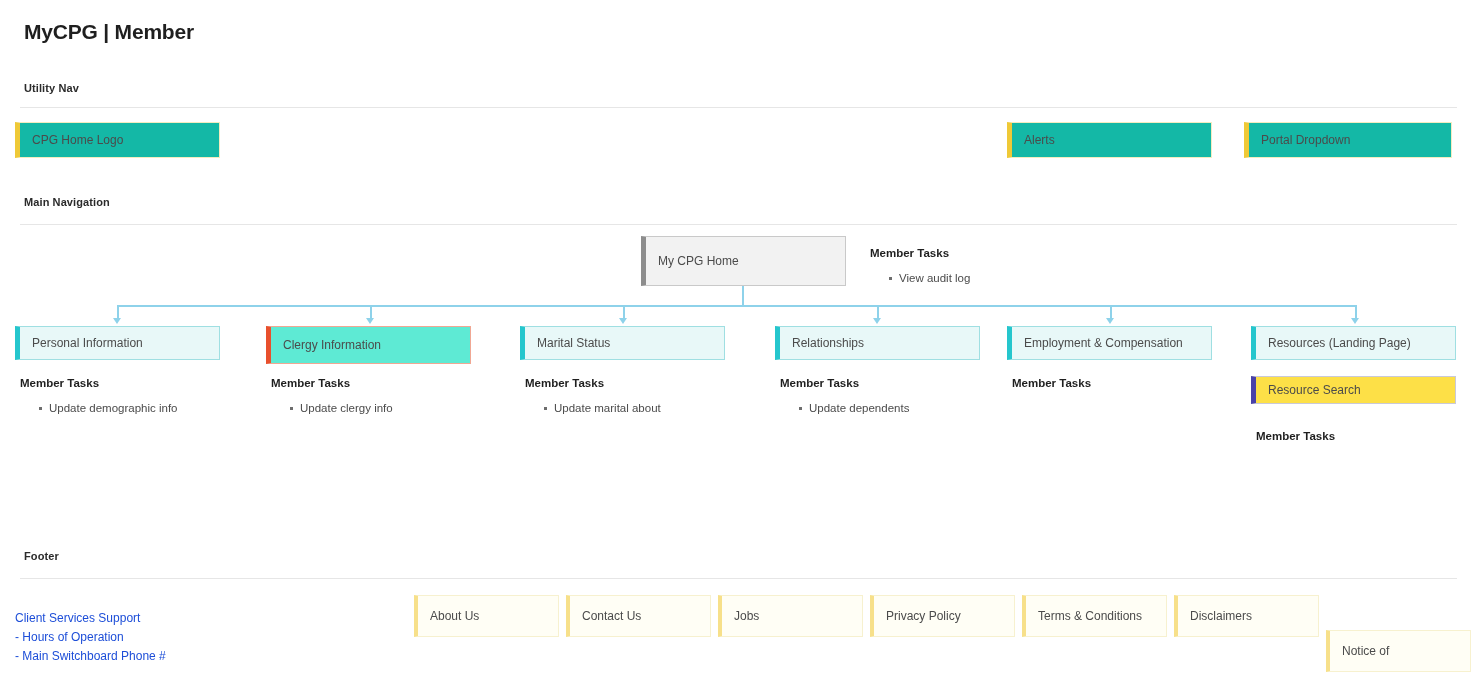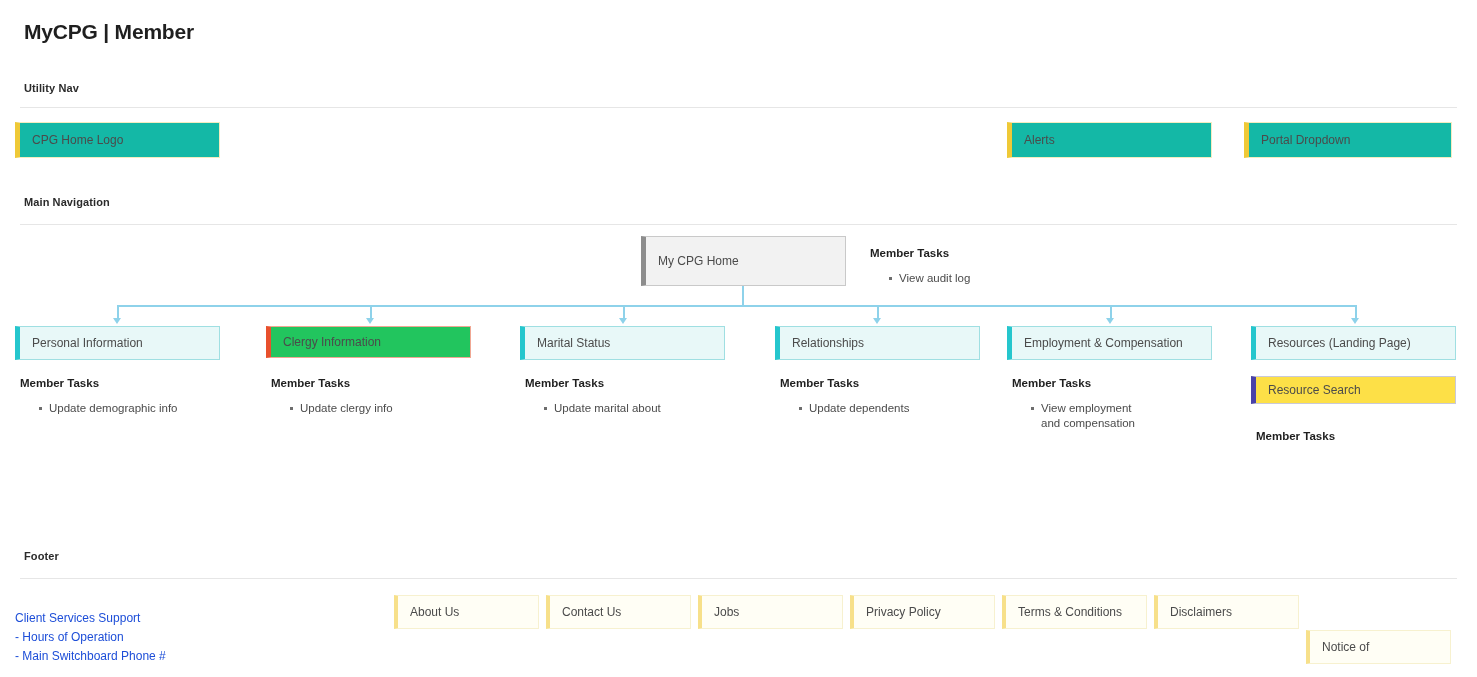--- a/index.html
+++ b/index.html
@@ -54,39 +54,40 @@
   .box-util {
     background: #14b8a6;
     border: 1px solid #f3ecc0;
     border-left: 5px solid #efc937;
     height: 36px;
   }
   .box-footerlink {
     background: #fffef5;
     border: 1px solid #f7f1cf;
     border-left: 4px solid #f7e08a;
-    height: 34px;
+    height: 42px;
+    margin-left: 20px;
   }
   .box-home {
     background: #f2f2f2;
     border: 1px solid #c9c9c9;
     border-left: 5px solid #8d8d8d;
     height: 50px;
   }
   .box-node {
     background: #e8f8f8;
     border: 1px solid #9fdfe2;
     border-left: 5px solid #25c6cd;
     height: 34px;
   }
   .box-node-alt {
-    background: #22c55e;
+    background: #5eead4;
     border: 1px solid #f0a793;
     border-left: 5px solid #e8502d;
-    height: 32px;
+    height: 38px;
   }
   .box-search {
     background: #fde047;
     border: 1px solid #c9c9d8;
     border-left: 5px solid #4a42a8;
     height: 28px;
   }
 
   
   .tasks {
@@ -214,23 +215,20 @@
 
 <div class="tasks" style="left:780px; top:377px; width:220px;">
   <div class="tasks-title">Member Tasks</div>
   <ul>
     <li>Update dependents</li>
   </ul>
 </div>
 
 <div class="tasks" style="left:1012px; top:377px; width:140px;">
   <div class="tasks-title">Member Tasks</div>
-  <ul>
-    <li>View employment and compensation</li>
-  </ul>
 </div>
 
 <div class="box box-search" style="left:1251px; top:376px; width:205px;">Resource Search</div>
 
 <div class="tasks" style="left:1256px; top:430px; width:205px;">
   <div class="tasks-title">Member Tasks</div>
 </div>
 
 <div class="section-label" style="left:24px; top:550px;">Footer</div>
 <div class="section-rule" style="top:578px;"></div>

